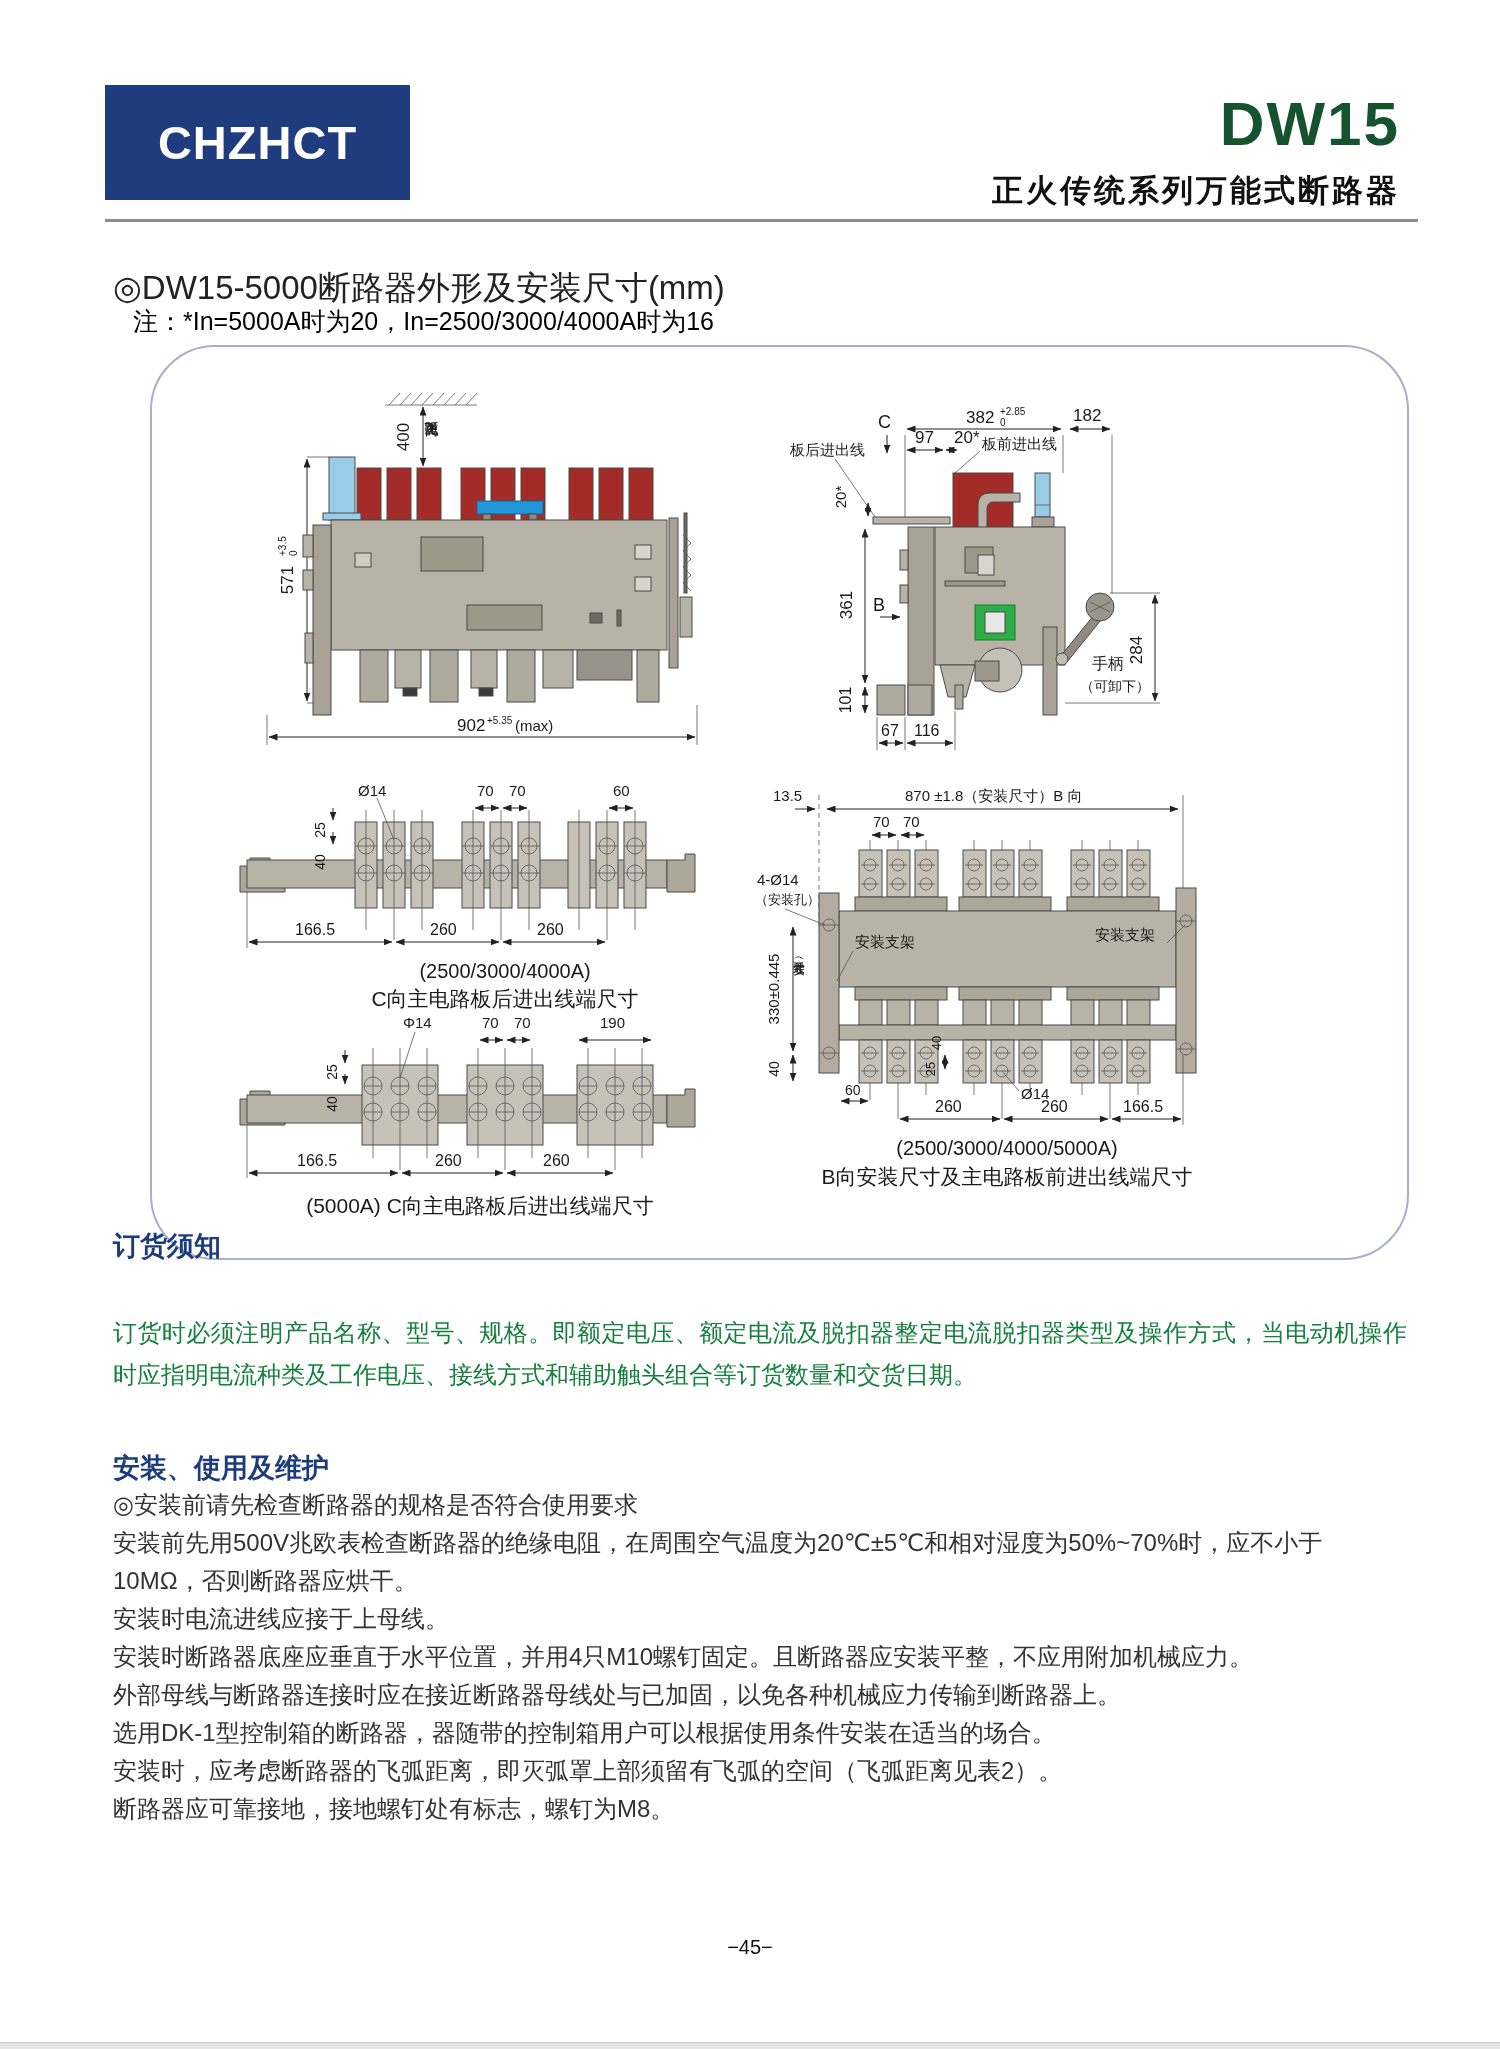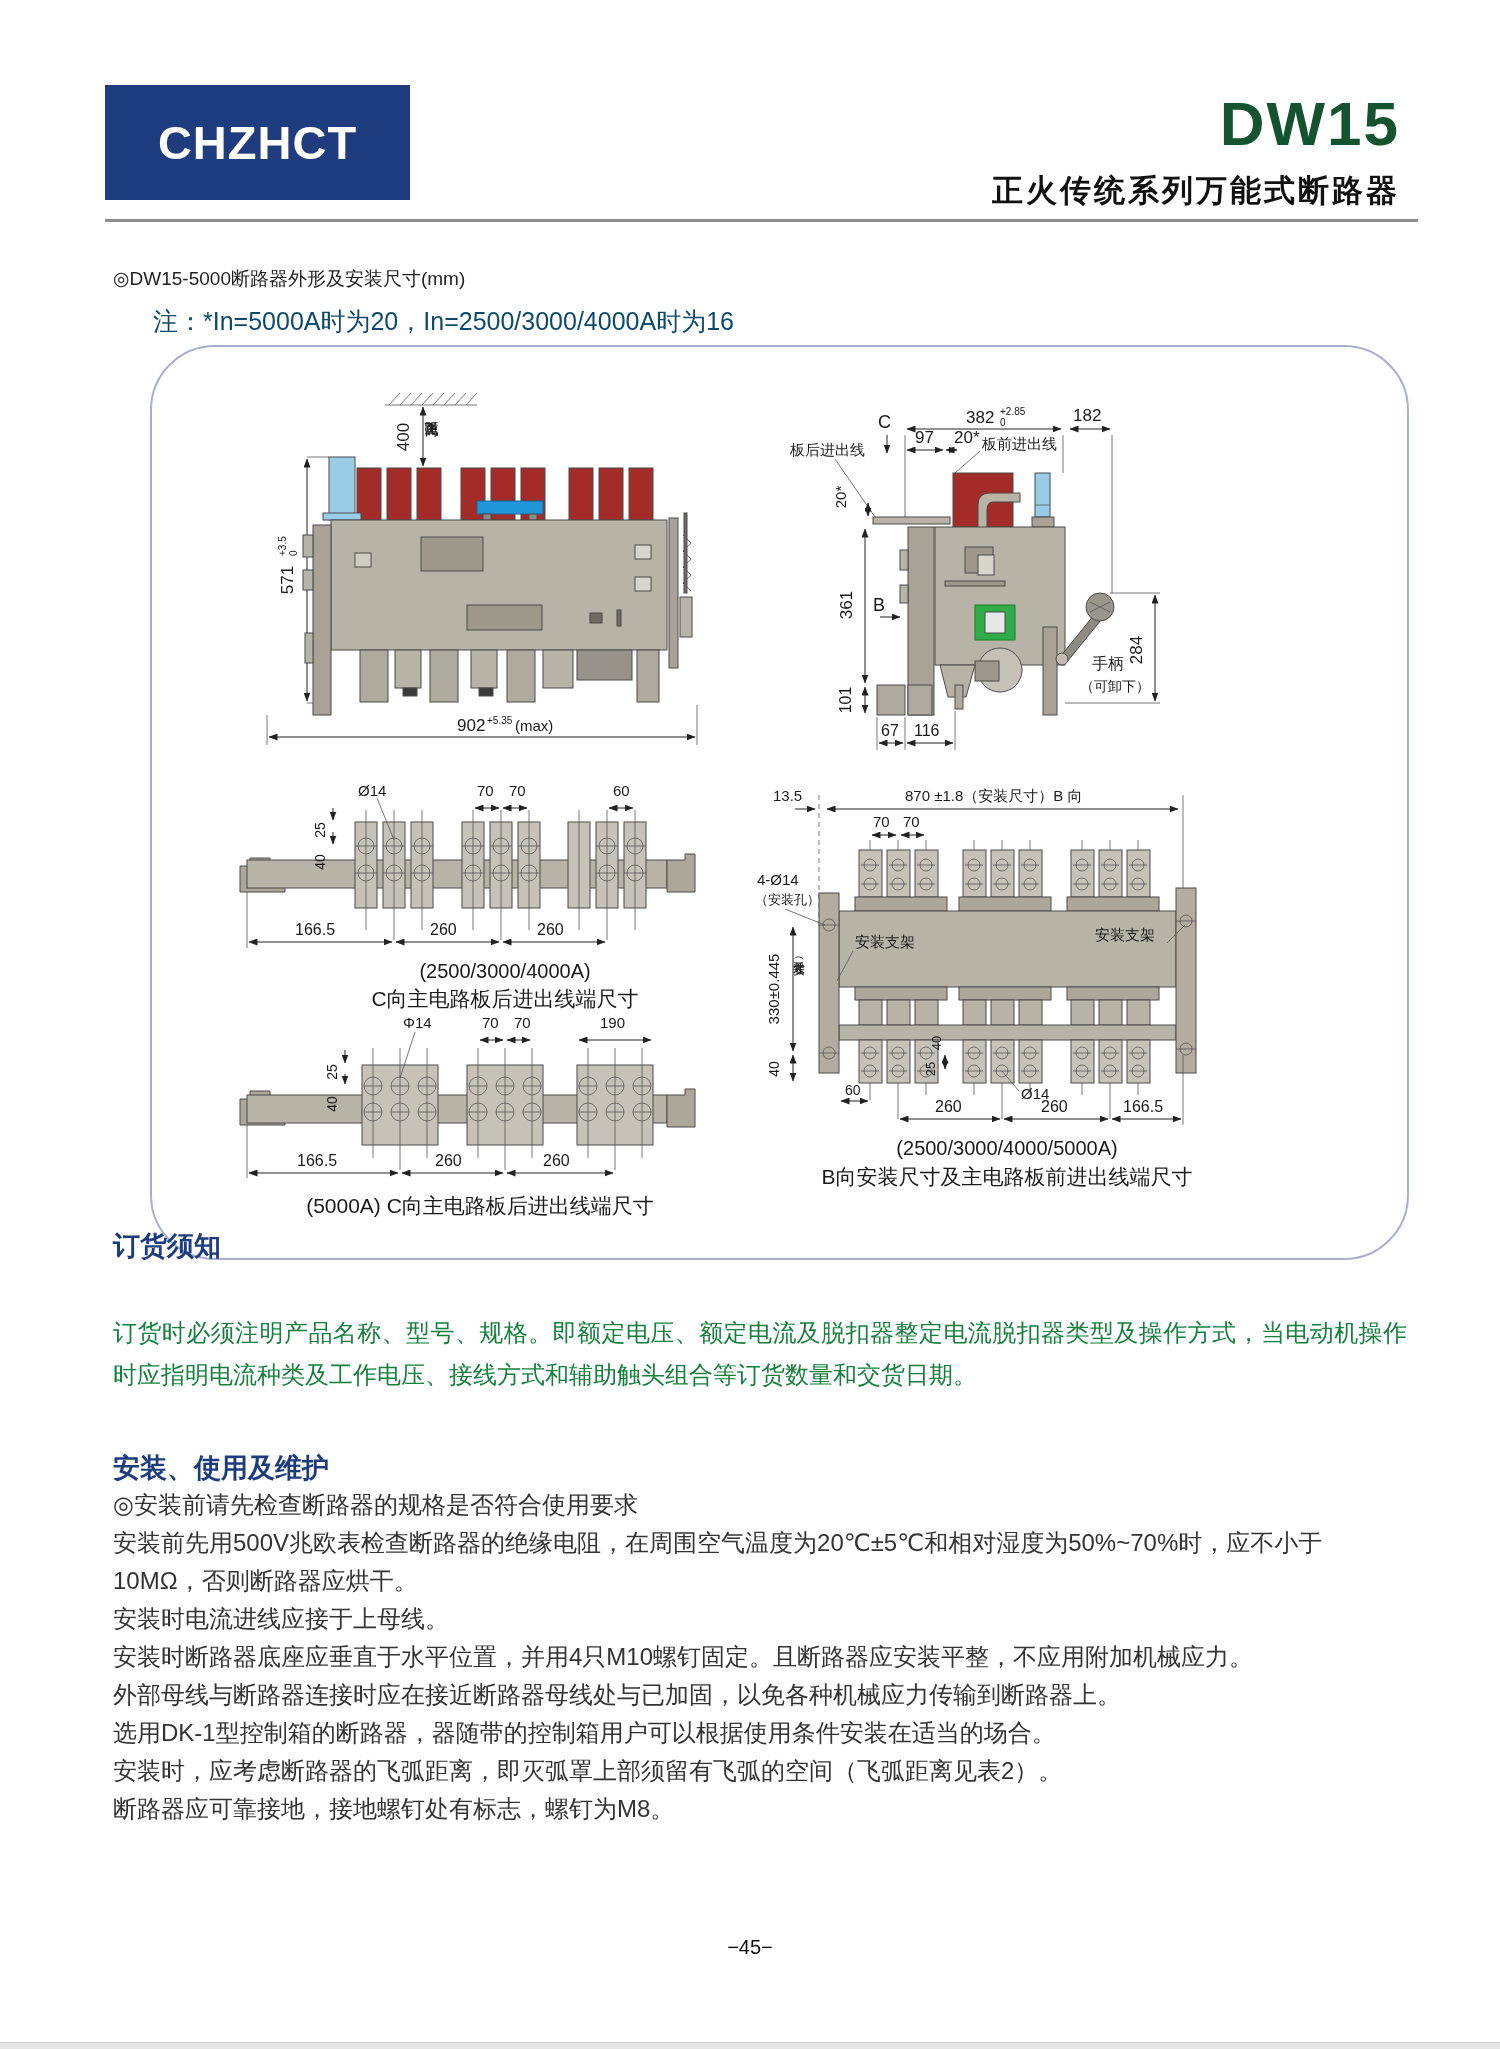--- a/index.html
+++ b/index.html
@@ -6,22 +6,22 @@
   .page{position:relative;width:1500px;height:2049px;background:#fff;overflow:hidden;
         font-family:"Liberation Sans","DejaVu Sans",sans-serif;color:#1a1a1a;}
   .logo-box{position:absolute;left:105px;top:85px;width:305px;height:115px;background:#1e3c7e;
             display:flex;align-items:center;justify-content:center;}
   .logo-text{color:#fff;font-size:47px;font-weight:bold;letter-spacing:1px;}
   .model{position:absolute;right:100px;top:88px;font-size:62px;font-weight:bold;color:#14532d;
          letter-spacing:2px;}
   .subtitle{position:absolute;right:100px;top:170px;font-size:31px;font-weight:bold;color:#111;
             letter-spacing:3px;}
   .header-rule{position:absolute;left:105px;top:219px;width:1313px;height:3px;background:#8d8d8d;}
-  .intro1{position:absolute;left:113px;top:266px;font-size:19px;color:#222;}
-  .intro2{position:absolute;left:133px;top:305px;font-size:25px;color:#0c4a6e;margin-left:20px;}
+  .intro1{position:absolute;left:113px;top:266px;font-size:33px;color:#222;}
+  .intro2{position:absolute;left:133px;top:305px;font-size:25px;color:#000000;}
   .panel{position:absolute;left:150px;top:345px;width:1255px;height:911px;
          border:2px solid #a9aecd;border-radius:65px;}
   .svg-abs{position:absolute;}
   svg text{font-family:"Liberation Sans","DejaVu Sans",sans-serif;fill:#1a1a1a;}
   .dim{stroke:#222;stroke-width:1;fill:none;}
   .thin{stroke:#555;stroke-width:0.8;fill:none;}
   .shape{stroke:#4a4a4a;stroke-width:1;}
   .sec-title{position:absolute;left:113px;font-size:27px;font-weight:bold;color:#1d3c7d;}
   .body-text{position:absolute;left:113px;width:1294px;font-size:24px;color:#15803d;
              text-align:justify;line-height:42px;}

